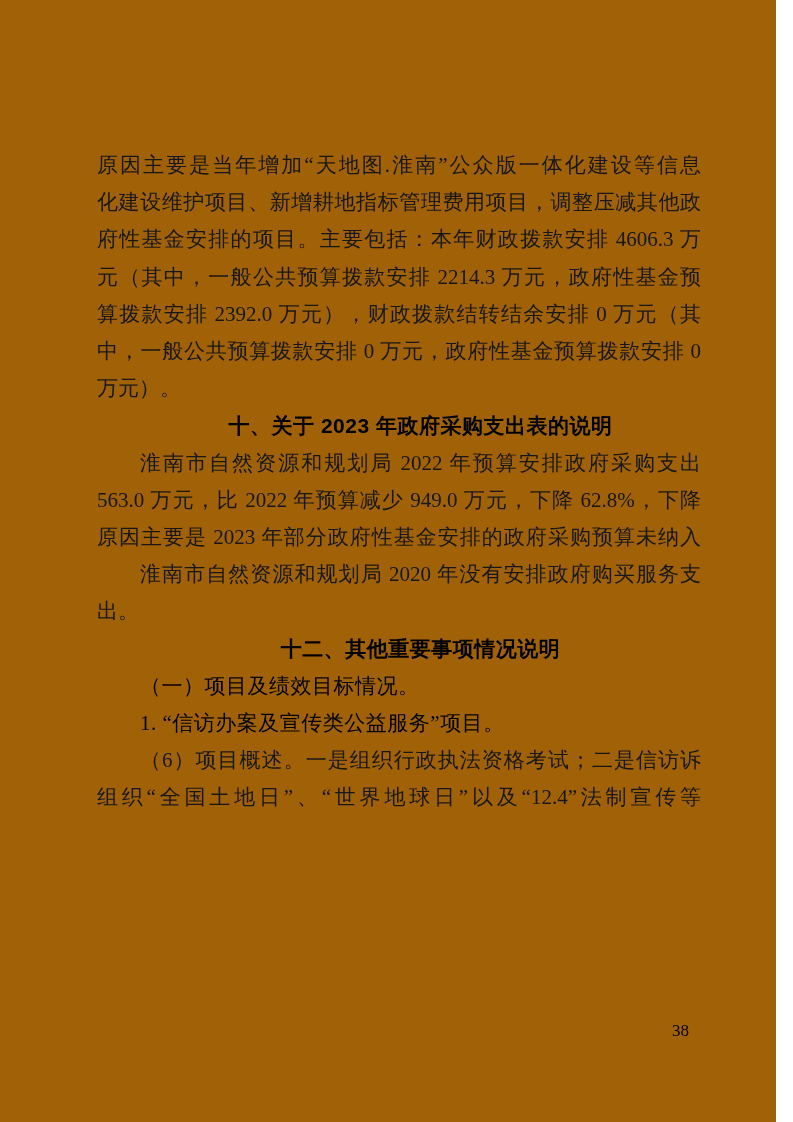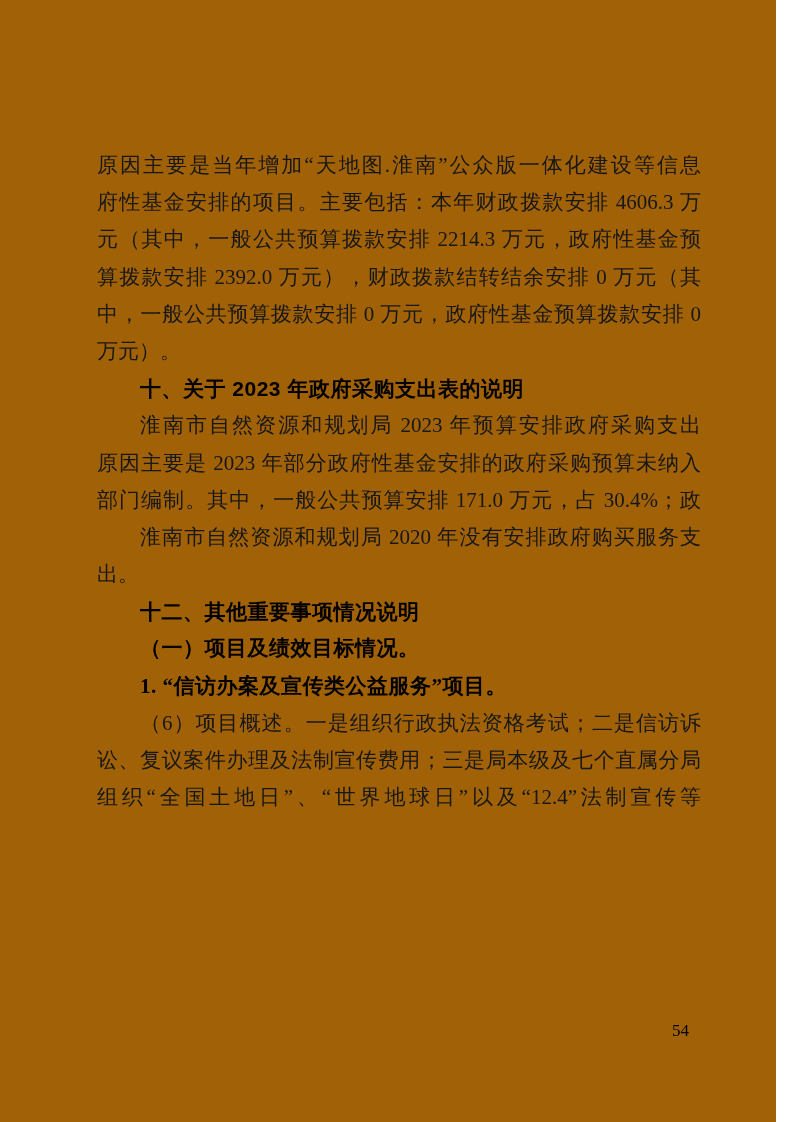--- a/index.html
+++ b/index.html
@@ -34,55 +34,56 @@
     text-align-last: justify;
   }
   .line.indent {
     text-indent: 43px;
   }
   .line.heading {
     font-family: "Liberation Sans", "DejaVu Sans", sans-serif;
     font-weight: 700;
     color: #000000;
     letter-spacing: 0.5px;
+    text-align: center;
   }
   .line.subheading {
     font-family: "Liberation Serif", "DejaVu Serif", serif;
-    font-weight: 700;
+    font-weight: 400;
     color: #000000;
     letter-spacing: 0.5px;
   }
   .page-number {
     position: absolute;
     left: 672px;
     top: 1020px;
     font-family: "Liberation Serif", "DejaVu Serif", serif;
     font-size: 17px;
     line-height: 22px;
     color: #000000;
   }
 </style>
 </head>
 <body>
 
 <div class="page">
   <div class="content" id="content">
       <div class="line body fill">原因主要是当年增加“天地图.淮南”公众版一体化建设等信息</div>
+      <div class="line body fill">化建设维护项目、新增耕地指标管理费用项目，调整压减其他政</div>
       <div class="line body fill">府性基金安排的项目。主要包括：本年财政拨款安排 4606.3 万</div>
       <div class="line body fill">元（其中，一般公共预算拨款安排 2214.3 万元，政府性基金预</div>
       <div class="line body fill">算拨款安排 2392.0 万元），财政拨款结转结余安排 0 万元（其</div>
       <div class="line body fill">中，一般公共预算拨款安排 0 万元，政府性基金预算拨款安排 0</div>
       <div class="line body">万元）。</div>
       <div class="line heading indent">十、关于 2023 年政府采购支出表的说明</div>
-      <div class="line body fill indent">淮南市自然资源和规划局 2023 年预算安排政府采购支出</div>
+      <div class="line body fill indent">淮南市自然资源和规划局 2022 年预算安排政府采购支出</div>
+      <div class="line body fill">563.0 万元，比 2022 年预算减少 949.0 万元，下降 62.8%，下降</div>
       <div class="line body fill">原因主要是 2023 年部分政府性基金安排的政府采购预算未纳入</div>
-      <div class="line body fill">部门编制。其中，一般公共预算安排 171.0 万元，占 30.4%；政</div>
       <div class="line body fill indent">淮南市自然资源和规划局 2020 年没有安排政府购买服务支</div>
       <div class="line body">出。</div>
       <div class="line heading indent">十二、其他重要事项情况说明</div>
       <div class="line subheading indent">（一）项目及绩效目标情况。</div>
       <div class="line subheading indent">1. “信访办案及宣传类公益服务”项目。</div>
       <div class="line body fill indent">（6）项目概述。一是组织行政执法资格考试；二是信访诉</div>
-      <div class="line body fill">讼、复议案件办理及法制宣传费用；三是局本级及七个直属分局</div>
       <div class="line body fill">组织“全国土地日”、“世界地球日”以及“12.4”法制宣传等</div>
     </div>
-  <div class="page-number">54</div>
+  <div class="page-number">38</div>
 </div>
 
 </body></html>

